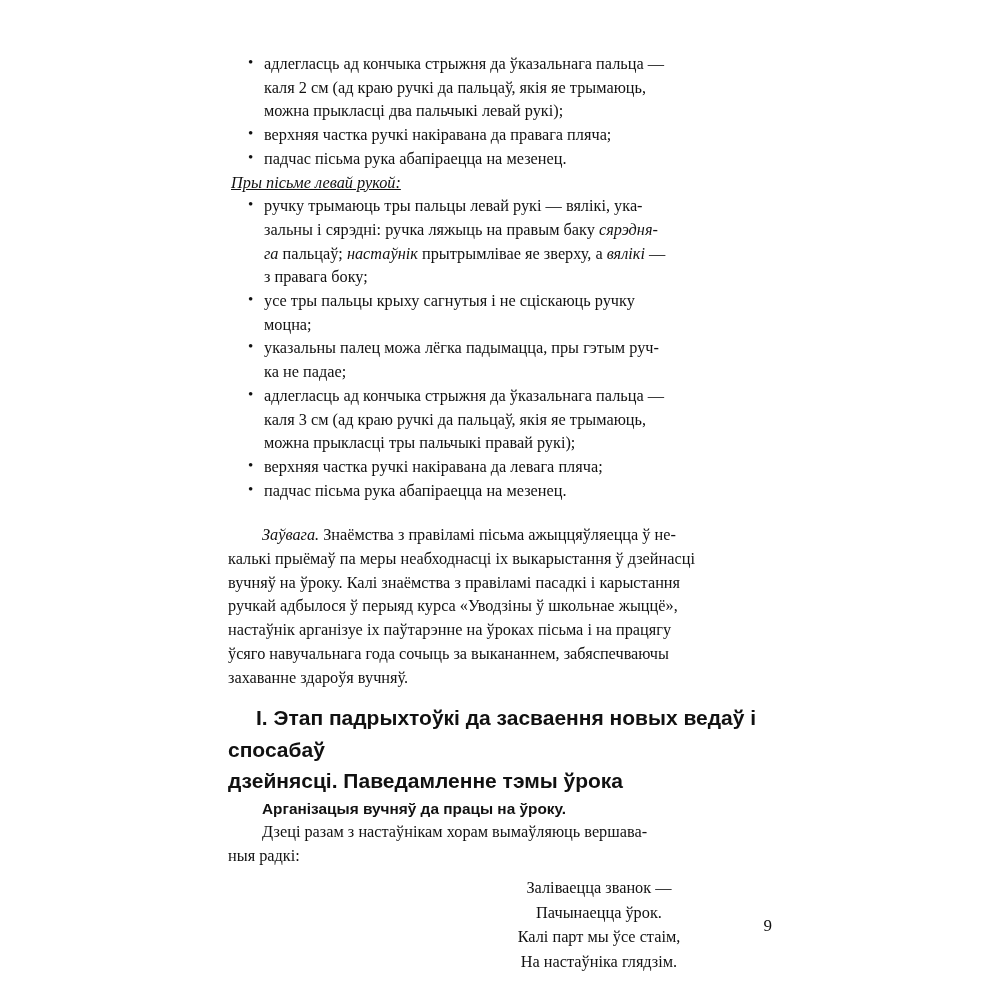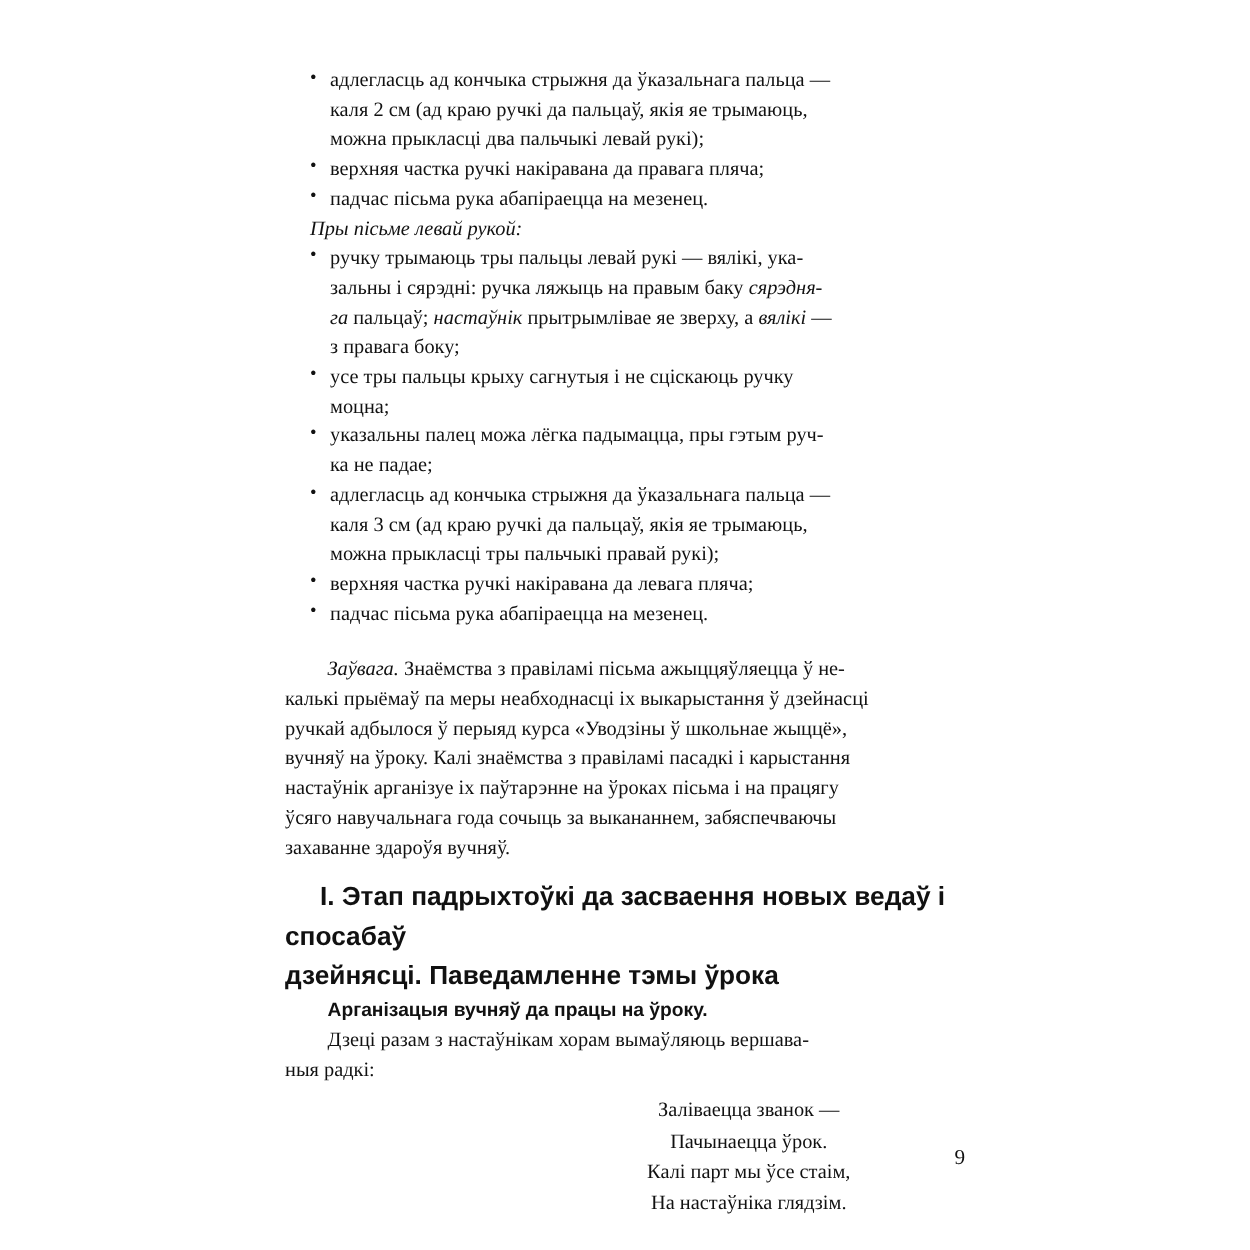--- a/index.html
+++ b/index.html
@@ -47,21 +47,22 @@
     position: absolute;
     left: 4px;
     top: 0;
     font-size: 15px;
   }
   ul.bullets li .ind {
     display: block;
   }
   .subhead-italic {
     font-style: italic;
-    margin-left: 20px;
+    margin-left: 3px;
+    text-decoration: underline;
   }
   .spacer-lg { height: 21px; }
   .spacer-md { height: 13px; }
   .note-lead {
     font-style: italic;
   }
   .heading {
     font-family: "Liberation Sans", sans-serif;
     font-weight: bold;
     font-size: 21px;
@@ -141,22 +142,22 @@
       <li>
         <span class="ind">падчас пісьма рука абапіраецца на мезенец.</span>
       </li>
     </ul>
 
     <div class="spacer-lg"></div>
 
     <div class="block">
       <div style="text-indent:34px;"><i class="note-lead">Заўвага.</i><span> Знаёмства з правіламі пісьма ажыццяўляецца ў не-</span></div>
       <div>калькі прыёмаў па меры неабходнасці іх выкарыстання ў дзейнасці</div>
+      <div>вучняў на ўроку. Калі знаёмства з правіламі пасадкі і карыстання</div>
       <div>ручкай адбылося ў перыяд курса «Уводзіны ў школьнае жыццё»,</div>
-      <div>вучняў на ўроку. Калі знаёмства з правіламі пасадкі і карыстання</div>
       <div>настаўнік арганізуе іх паўтарэнне на ўроках пісьма і на працягу</div>
       <div>ўсяго навучальнага года сочыць за  выкананнем, забяспечваючы</div>
       <div>захаванне здароўя вучняў.</div>
     </div>
 
     <div class="spacer-md"></div>
 
     <div class="heading">
       <span>І. Этап падрыхтоўкі да засваення новых ведаў і спосабаў</span>
       <span style="display:block; text-indent:0;">дзейнясці. Паведамленне тэмы ўрока</span>

